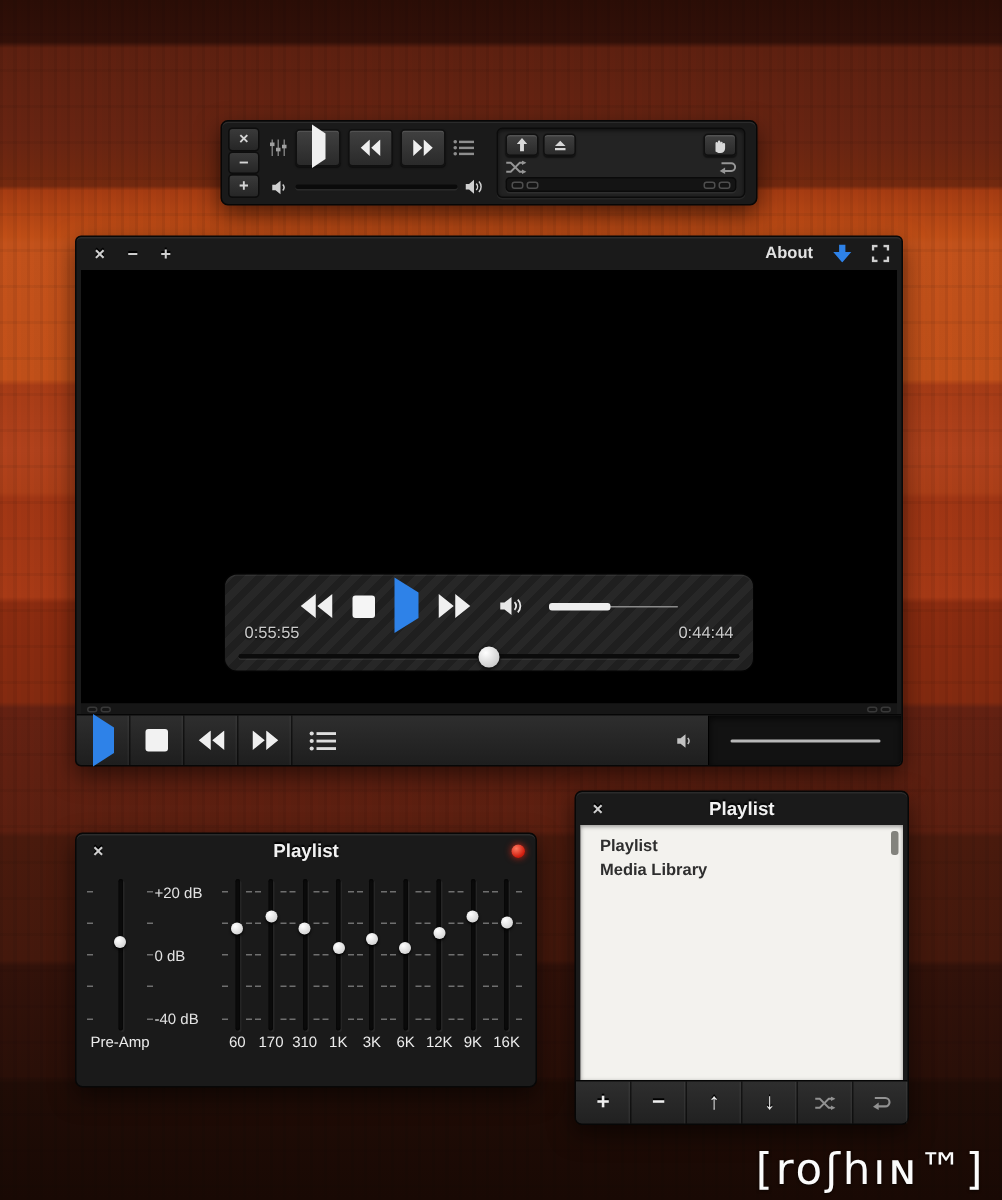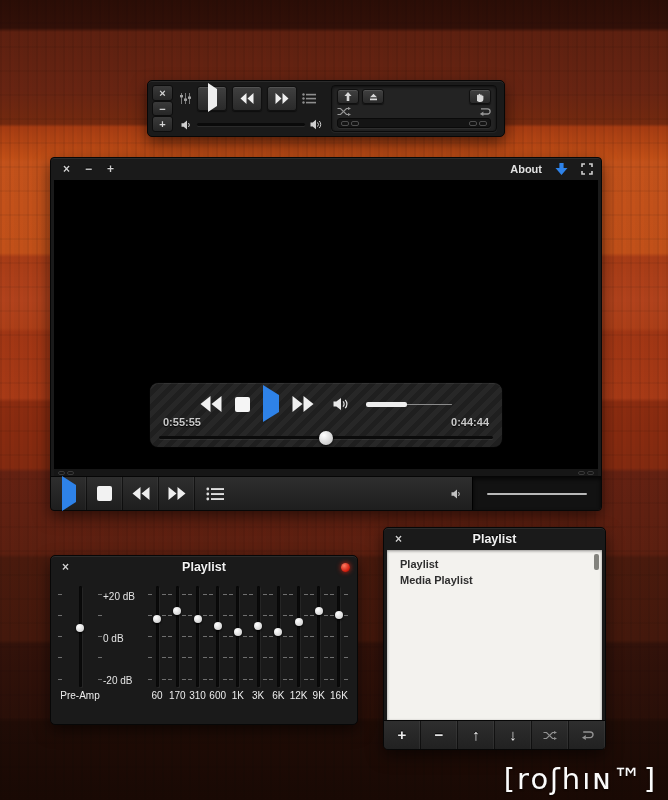--- a/index.html
+++ b/index.html
@@ -79,21 +79,21 @@
 
   
   .overlay{position:absolute;left:50%;bottom:21px;transform:translateX(-50%);
         width:352px;height:64px;border-radius:9px;
         background:#202020;border:1px solid rgba(0,0,0,.9);
         box-shadow:0 4px 12px rgba(0,0,0,.6), inset 0 1px 0 rgba(255,255,255,.06);}
   .overlay:before{content:"";position:absolute;inset:0;border-radius:9px;
         background:repeating-linear-gradient(135deg,rgba(255,255,255,.03) 0 5px,rgba(0,0,0,.04) 5px 10px);}
   .ov-row{position:relative;display:flex;align-items:center;justify-content:center;
         gap:13px;padding-top:8px;height:26px;}
-  .ov-time{position:absolute;top:33px;font-size:11px;font-weight:bold;color:#c9c9c9;text-shadow:0 1px 1px #000;}
+  .ov-time{position:absolute;top:33px;font-size:11px;font-weight:normal;color:#c9c9c9;text-shadow:0 1px 1px #000;}
   .ov-time.l{left:13px;} .ov-time.r{right:13px;}
   .ov-voltrack{position:relative;width:86px;height:5px;margin-left:4px;}
   .ov-volbase{position:absolute;left:0;right:0;top:2px;height:1.5px;background:#8a8a8a;border-radius:1px;}
   .ov-volfill{position:absolute;left:0;top:0;height:5px;background:#ededed;border-radius:2px;}
   .ov-seek{position:absolute;left:9px;right:9px;bottom:8px;height:3px;background:#0b0b0b;
         border-radius:2px;box-shadow:0 1px 0 rgba(255,255,255,.08);}
   .ov-handle{position:absolute;top:50%;width:14px;height:14px;border-radius:50%;
         background:radial-gradient(circle at 35% 30%,#fff,#cfcfcf 70%,#b5b5b5);
         transform:translate(-50%,-50%);box-shadow:0 1px 3px rgba(0,0,0,.8);}
 
@@ -420,21 +420,21 @@
           <i class="tick tl" style="top: 92%;"></i>
           <i class="tick tr" style="top: 92%;"></i>
           <div class="eq-track"></div>
           <div class="eq-handle" style="top: 41.6%;"></div>
         </div>
         <div class="eq-band-label">Pre-Amp</div>
       </div>
       <div class="eq-scalecol">
         <span style="top: 8%;">+20 dB</span>
         <span style="top: 50%;">0 dB</span>
-        <span style="top: 92%;">-20 dB</span>
+        <span style="top: 92%;">-40 dB</span>
       </div>
       <div class="eq-col">
         <div class="eq-slider">
           <i class="tick tl" style="top: 8%;"></i>
           <i class="tick tr" style="top: 8%;"></i>
           <i class="tick tl" style="top: 29%;"></i>
           <i class="tick tr" style="top: 29%;"></i>
           <i class="tick tl" style="top: 50%;"></i>
           <i class="tick tr" style="top: 50%;"></i>
           <i class="tick tl" style="top: 71%;"></i>
@@ -472,37 +472,20 @@
           <i class="tick tl" style="top: 50%;"></i>
           <i class="tick tr" style="top: 50%;"></i>
           <i class="tick tl" style="top: 71%;"></i>
           <i class="tick tr" style="top: 71%;"></i>
           <i class="tick tl" style="top: 92%;"></i>
           <i class="tick tr" style="top: 92%;"></i>
           <div class="eq-track"></div>
           <div class="eq-handle" style="top: 33.2%;"></div>
         </div>
         <div class="eq-band-label">310</div>
-      </div>
-      <div class="eq-col">
-        <div class="eq-slider">
-          <i class="tick tl" style="top: 8%;"></i>
-          <i class="tick tr" style="top: 8%;"></i>
-          <i class="tick tl" style="top: 29%;"></i>
-          <i class="tick tr" style="top: 29%;"></i>
-          <i class="tick tl" style="top: 50%;"></i>
-          <i class="tick tr" style="top: 50%;"></i>
-          <i class="tick tl" style="top: 71%;"></i>
-          <i class="tick tr" style="top: 71%;"></i>
-          <i class="tick tl" style="top: 92%;"></i>
-          <i class="tick tr" style="top: 92%;"></i>
-          <div class="eq-track"></div>
-          <div class="eq-handle" style="top: 39.5%;"></div>
-        </div>
-        <div class="eq-band-label">600</div>
       </div>
       <div class="eq-col">
         <div class="eq-slider">
           <i class="tick tl" style="top: 8%;"></i>
           <i class="tick tr" style="top: 8%;"></i>
           <i class="tick tl" style="top: 29%;"></i>
           <i class="tick tr" style="top: 29%;"></i>
           <i class="tick tl" style="top: 50%;"></i>
           <i class="tick tr" style="top: 50%;"></i>
           <i class="tick tl" style="top: 71%;"></i>
@@ -603,21 +586,21 @@
 </div>
 
 <div class="win pl">
   <div class="tbar">
     <span class="wbtn">×</span>
     <span class="tbar-title">Playlist</span>
   </div>
   <div class="pl-list">
     <div>
         <div class="pl-item">Playlist</div>
-        <div class="pl-item">Media Playlist</div>
+        <div class="pl-item">Media Library</div>
       </div>
     <span class="pl-scroll"></span>
   </div>
   <div class="pl-tools">
     <div class="pl-tb">
         <span class="pl-glyph">+</span>
       </div>
     <div class="pl-tb">
         <span class="pl-glyph">−</span>
       </div>

